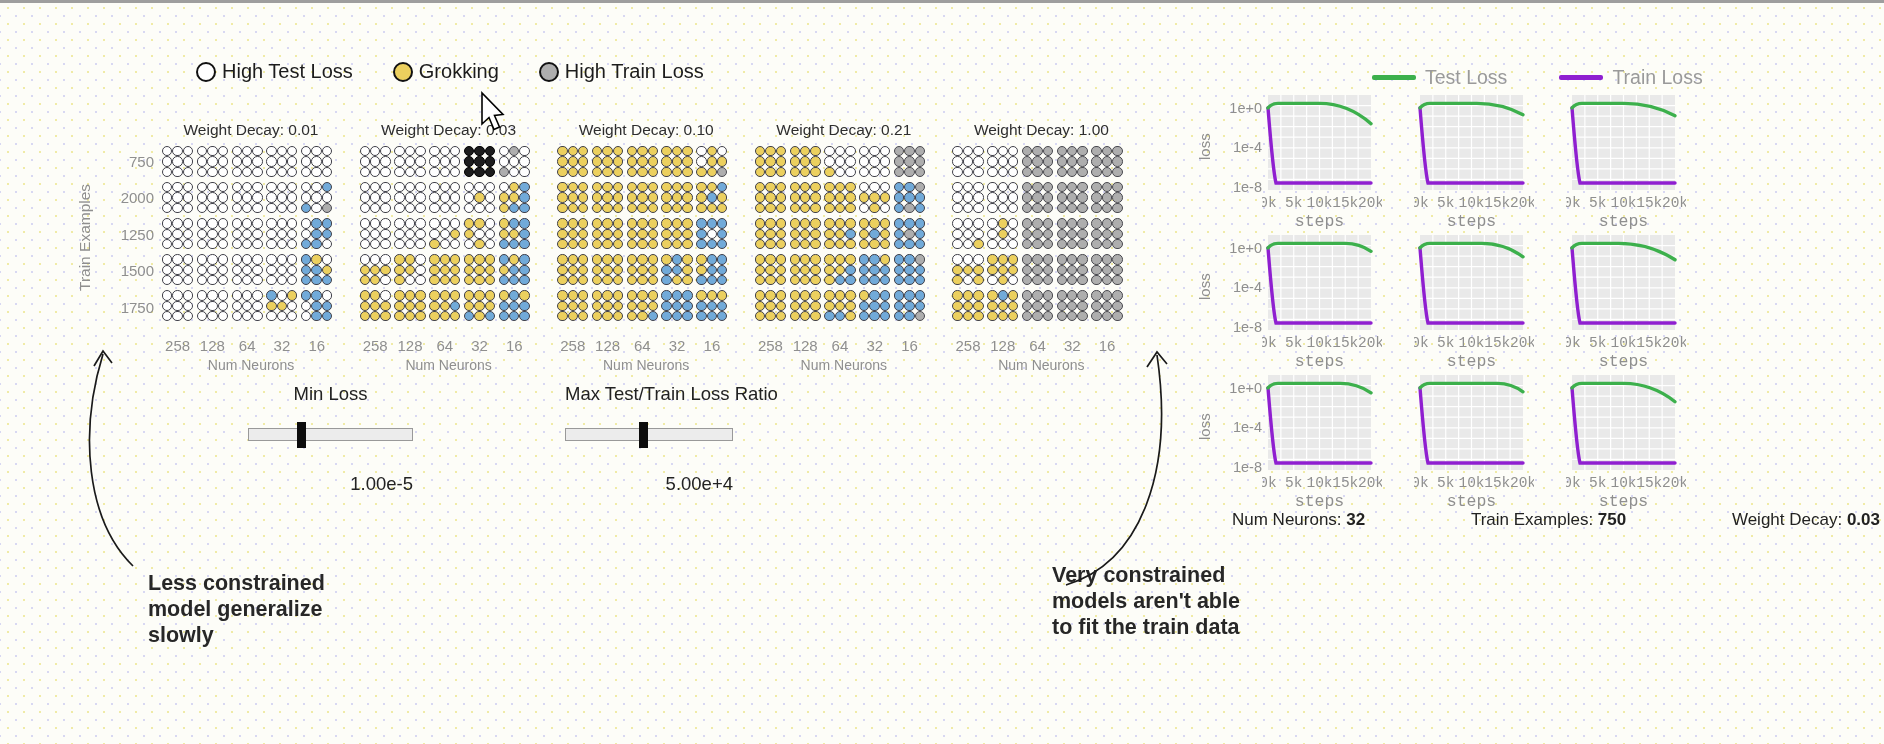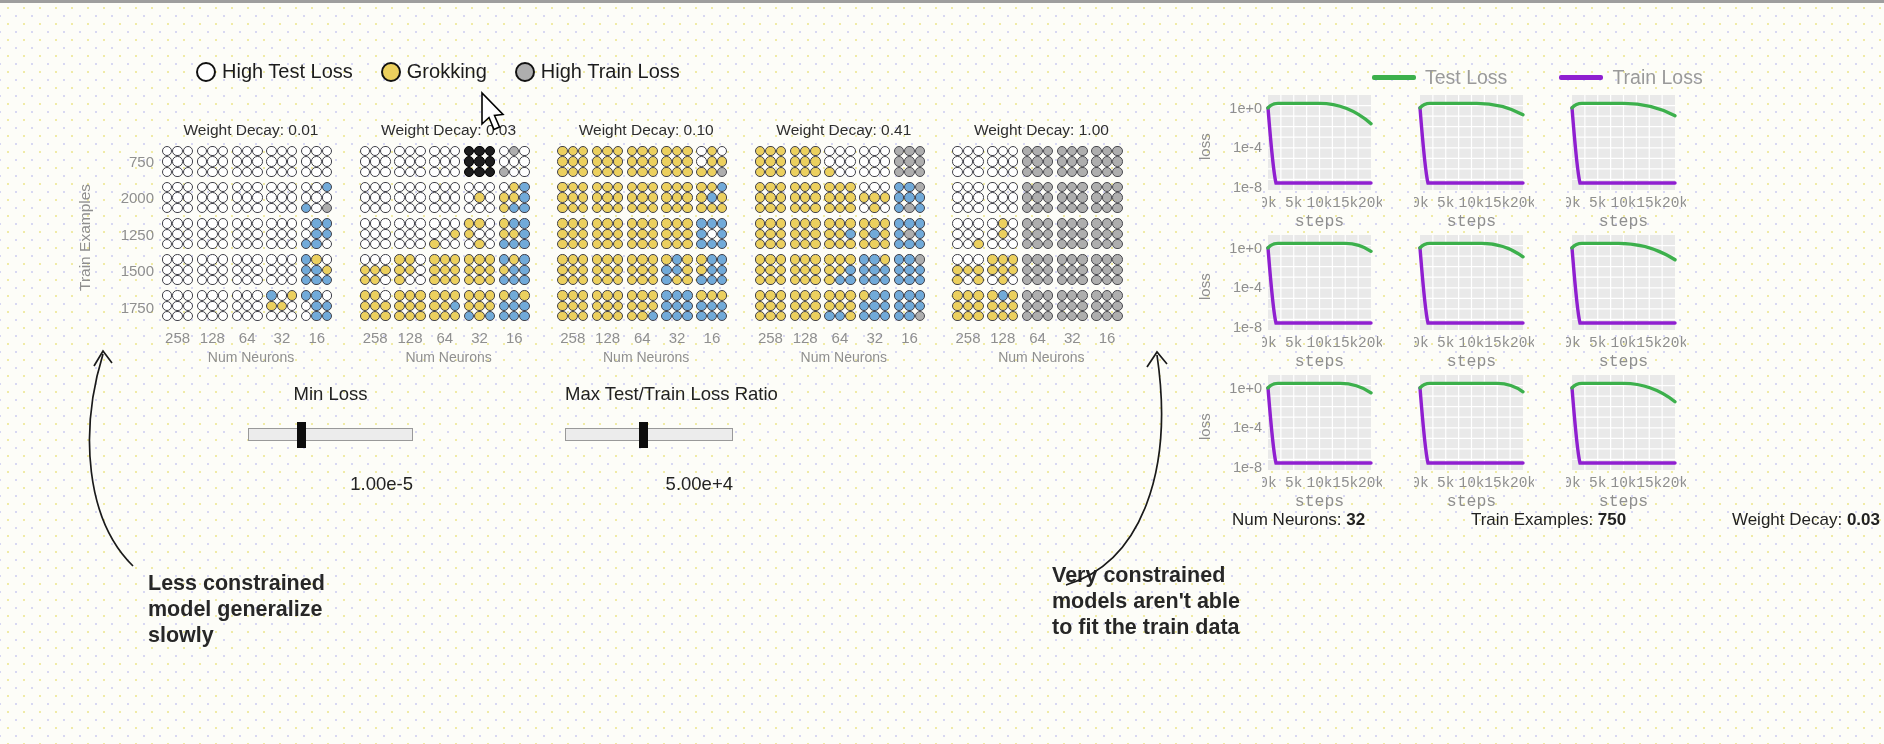--- a/index.html
+++ b/index.html
@@ -8,35 +8,35 @@
     font-family:"Liberation Sans",sans-serif;
     background-color:#fdfdf8;
     background-image:
       radial-gradient(#f0eba6 1px, transparent 1.4px),
       radial-gradient(#d8d8f2 1px, transparent 1.4px);
     background-size:16px 16px,16px 16px;
     background-position:0 0,8px 8px;
   }
   .topstrip{position:absolute;left:0;top:0;width:1884px;height:3px;background:#9e9e9e;}
   
-  #cat-legend{position:absolute;left:196px;top:60px;display:flex;align-items:center;gap:28px;}
+  #cat-legend{position:absolute;left:196px;top:60px;display:flex;align-items:center;gap:40px;}
   .cat-item{display:flex;align-items:center;gap:6px;font-size:20px;color:#1c1c1c;}
   .cat-swatch{width:20px;height:20px;border-radius:50%;border:2.2px solid #111;box-sizing:border-box;background:#fff;}
   
   .panel{position:absolute;width:178px;}
   .panel-title{font-size:15.5px;color:#2e2e2e;text-align:center;height:20px;margin-bottom:5px;white-space:nowrap;}
   .dm-row{display:flex;margin-bottom:4.9px;}
   .dm-cell{display:grid;grid-template-columns:repeat(3,10.4px);grid-template-rows:repeat(3,10.4px);margin-right:3.6px;}
   .dot{width:10.4px;height:10.4px;border-radius:50%;box-sizing:border-box;border:1.4px solid #41414a;}
   .dot-W{background:#ffffff;}
   .dot-Y{background:#ecd05e;}
   .dot-B{background:#71aad9;}
   .dot-G{background:#aeaeae;border-color:#4a4a50;}
   .dot-K{background:#1d1d1d;border-color:#000;}
-  .xlab-row{display:flex;margin-top:8px;}
+  .xlab-row{display:flex;margin-top:16px;}
   .xlab{width:31.2px;margin-right:3.6px;text-align:center;font-size:15px;color:#8f8f8f;}
   .xaxis-title{text-align:center;font-size:14px;color:#8f8f8f;margin-top:3px;}
   #row-labels{position:absolute;left:106px;top:146px;width:48px;}
   .rlab{height:31.2px;margin-bottom:5.2px;line-height:31px;text-align:right;font-size:15px;color:#8f8f8f;}
   #ytitle{position:absolute;left:76px;top:150px;height:175px;width:20px;
     writing-mode:vertical-rl;transform:rotate(180deg);
     font-size:15.5px;color:#8f8f8f;text-align:center;}
   
   .sliderbox{position:absolute;top:383px;}
   .slider-label{font-size:18.5px;color:#222;text-align:center;height:24px;white-space:nowrap;}
@@ -969,21 +969,21 @@
       <div class="xlab-row">
         <span class="xlab">258</span>
         <span class="xlab">128</span>
         <span class="xlab">64</span>
         <span class="xlab">32</span>
         <span class="xlab">16</span>
       </div>
       <div class="xaxis-title">Num Neurons</div>
     </div>
     <div class="panel" style="left: 754.8px; top: 121px;">
-      <div class="panel-title">Weight Decay: 0.41</div>
+      <div class="panel-title">Weight Decay: 0.21</div>
       <div class="dm-row">
         <div class="dm-cell">
           <span class="dot dot-Y"></span>
           <span class="dot dot-Y"></span>
           <span class="dot dot-Y"></span>
           <span class="dot dot-Y"></span>
           <span class="dot dot-Y"></span>
           <span class="dot dot-Y"></span>
           <span class="dot dot-Y"></span>
           <span class="dot dot-Y"></span>

